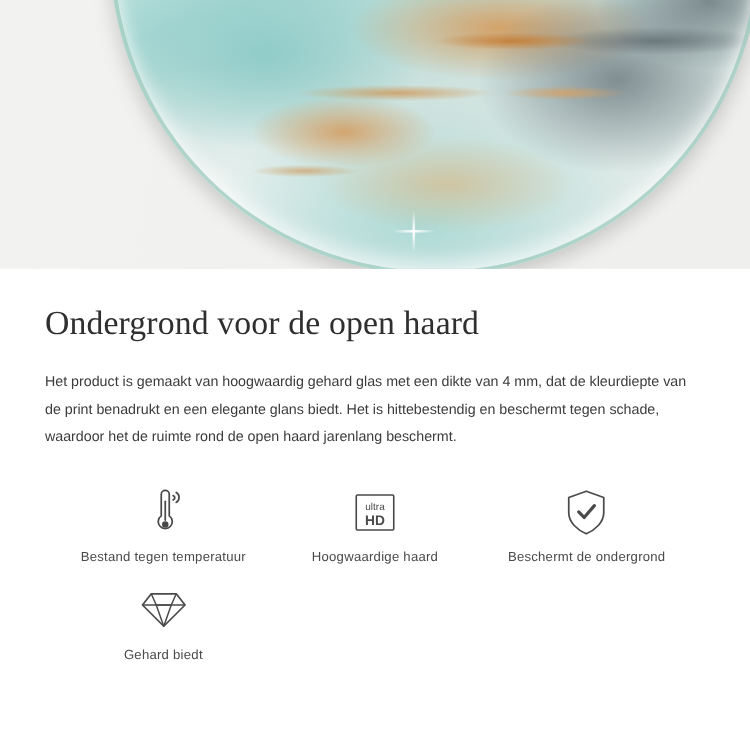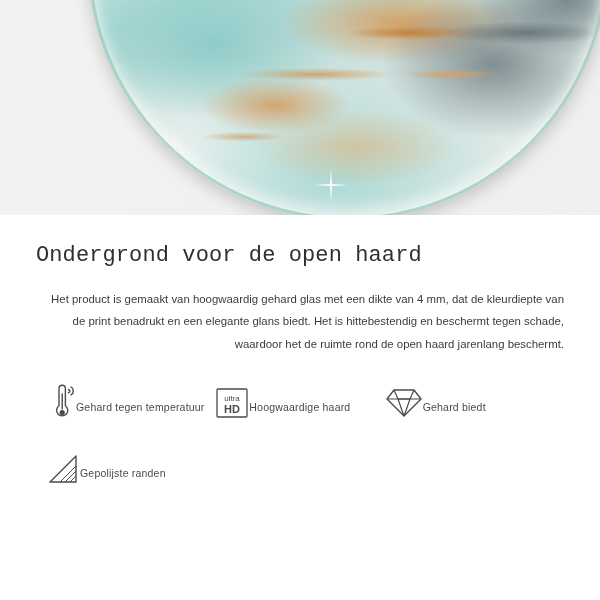--- a/index.html
+++ b/index.html
@@ -103,50 +103,50 @@
   .sparkle::after {
     width: 34px; height: 2px; margin-left: -17px; margin-top: -1px;
     background: linear-gradient(to right, rgba(255,255,255,0), #fff 50%, rgba(255,255,255,0));
   }
 
   
   .content {
     padding: 26px 36px 0 36px;
   }
   .headline {
-    font-family: Liberation Mono, monospace;
-    font-size: 22px;
+    font-family: Liberation Serif, serif;
+    font-size: 27px;
     line-height: 1.33;
     color: #2f2f2f;
     font-weight: 400;
     margin: 0 0 18px 0;
     letter-spacing: 0.1px;
   }
   .headline .line { display: block; }
 
   .body-copy {
     font-size: 11.4px;
     line-height: 1.95;
     color: #3b3b3b;
     margin: 0;
     max-width: 530px;
   }
-  .body-copy p { margin: 0; text-align: right; }
+  .body-copy p { margin: 0; }
 
   
   .features {
     margin-top: 26px;
     display: grid;
     grid-template-columns: repeat(3, 1fr);
     row-gap: 14px;
     padding: 0 10px;
   }
   .feature {
     display: flex;
-    flex-direction: row;
+    flex-direction: column;
     align-items: center;
     text-align: center;
   }
   .feature .ico {
     height: 44px;
     display: flex;
     align-items: center;
     justify-content: center;
     margin-bottom: 8px;
   }
@@ -186,56 +186,54 @@
       <div class="feature">
         <div class="ico">
           <svg width="30" height="40" viewBox="0 0 30 40" fill="none" stroke="#4a4a4a" stroke-width="1.4" stroke-linecap="round">
             <path d="M13 5.5a3.2 3.2 0 0 1 6.4 0v17.2a5.6 5.6 0 1 1-6.4 0z"></path>
             <line x1="16.2" y1="11" x2="16.2" y2="26"></line>
             <circle cx="16.2" cy="29.6" r="2.6" fill="#4a4a4a" stroke="none"></circle>
             <path d="M22.5 6.5c1.8 0.8 1.8 2.6 0 3.4"></path>
             <path d="M25 4c3 1.6 3 6.2 0 7.8"></path>
           </svg>
         </div>
-        <div class="cap">Gehard tegen temperatuur</div>
+        <div class="cap">Bestand tegen temperatuur</div>
       </div>
 
       <div class="feature">
         <div class="ico">
           <svg width="34" height="34" viewBox="0 0 34 34">
             <rect x="2" y="3" width="30" height="28" rx="1" fill="none" stroke="#4a4a4a" stroke-width="1.3"></rect>
             <text x="17" y="15" text-anchor="middle" font-family="Liberation Sans, sans-serif" font-size="8" fill="#4a4a4a">ultra</text>
             <text x="17" y="27" text-anchor="middle" font-family="Liberation Sans, sans-serif" font-size="11" font-weight="bold" fill="#4a4a4a">HD</text>
           </svg>
         </div>
         <div class="cap">Hoogwaardige haard</div>
       </div>
 
+      <div class="feature">
+        <div class="ico">
+          <svg width="36" height="40" viewBox="0 0 36 40">
+            <path d="M18 3 L32 8 V20 C32 28 25 34 18 37 C11 34 4 28 4 20 V8 Z" fill="none" stroke="#4a4a4a" stroke-width="1.4" stroke-linejoin="round"></path>
+            <path d="M12 19.5 L16.3 24 L24.5 14.5" fill="none" stroke="#4a4a4a" stroke-width="2.6" stroke-linecap="round" stroke-linejoin="round"></path>
+          </svg>
+        </div>
+        <div class="cap">Beschermt de ondergrond</div>
+      </div>
 
       <div class="feature">
         <div class="ico">
           <svg width="38" height="34" viewBox="0 0 38 34">
             <path d="M9 4 H29 L36 13 L19 30 L2 13 Z" fill="none" stroke="#4a4a4a" stroke-width="1.4" stroke-linejoin="round"></path>
             <path d="M2 13 H36" stroke="#4a4a4a" stroke-width="1.2"></path>
             <path d="M9 4 L13 13 L19 30" fill="none" stroke="#4a4a4a" stroke-width="1.2"></path>
             <path d="M29 4 L25 13 L19 30" fill="none" stroke="#4a4a4a" stroke-width="1.2"></path>
             <path d="M13 13 H25" stroke="#4a4a4a" stroke-width="1.2"></path>
           </svg>
         </div>
         <div class="cap">Gehard biedt</div>
       </div>
 
-      <div class="feature">
-        <div class="ico">
-          <svg width="34" height="34" viewBox="0 0 34 34">
-            <path d="M4 30 L30 30 L30 4 Z" fill="none" stroke="#4a4a4a" stroke-width="1.4" stroke-linejoin="round"></path>
-            <path d="M14 30 L30 14" stroke="#4a4a4a" stroke-width="1"></path>
-            <path d="M19 30 L30 19" stroke="#4a4a4a" stroke-width="1"></path>
-            <path d="M24 30 L30 24" stroke="#4a4a4a" stroke-width="1"></path>
-          </svg>
-        </div>
-        <div class="cap">Gepolijste randen</div>
-      </div>
 
 
     </div>
   </div>
 </div>
 
 </body></html>

